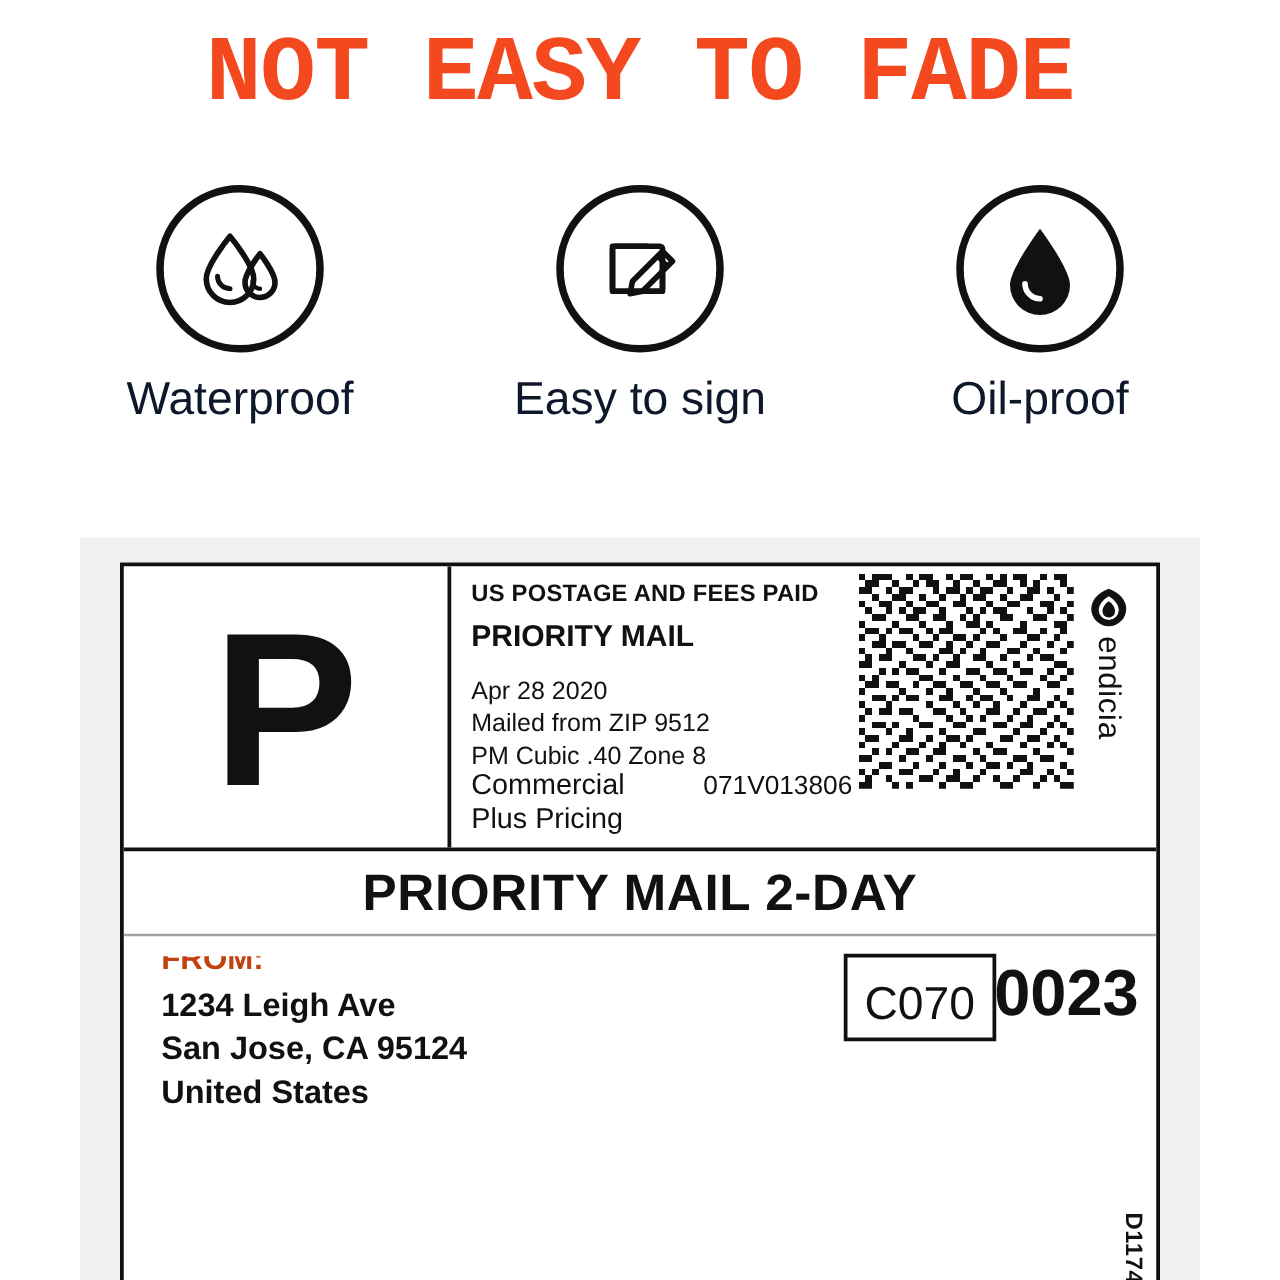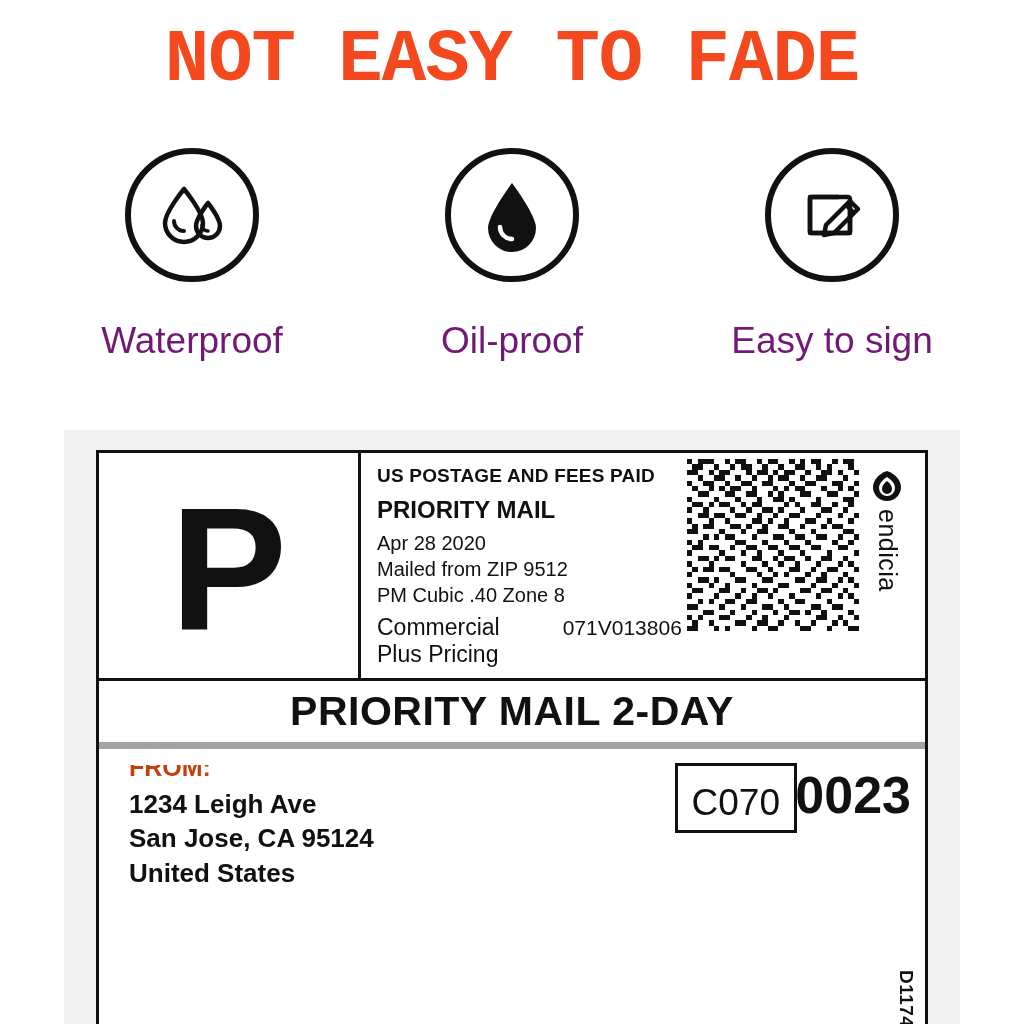--- a/index.html
+++ b/index.html
@@ -46,23 +46,23 @@
     width: 134px;
     height: 134px;
     border: 6px solid #111;
     border-radius: 50%;
     display: flex;
     align-items: center;
     justify-content: center;
     box-sizing: border-box;
   }
   .feature-label {
-    margin-top: 38px;
+    margin-top: 16px;
     font-size: 37px;
-    color: #701a75;
+    color: #0f172a;
     font-family: "Liberation Sans", sans-serif;
     white-space: nowrap;
   }
 
   
   .label-stage {
     position: absolute;
     left: 64px;
     top: 430px;
     width: 896px;
@@ -112,21 +112,21 @@
   .info-text { flex: 1; }
   .info-title {
     font-size: 19px;
     font-weight: bold;
     letter-spacing: .2px;
     margin-bottom: 9px;
   }
   .info-pm {
     font-size: 24px;
     font-weight: bold;
-    margin-bottom: 6px;
+    margin-bottom: 16px;
   }
   .info-line {
     font-size: 20px;
     line-height: 1.3;
   }
   .info-bottom {
     position: absolute;
     left: 16px;
     bottom: 10px;
     display: flex;
@@ -163,21 +163,21 @@
   }
   .endicia-word {
     writing-mode: vertical-rl;
     font-size: 25px;
     letter-spacing: .5px;
     font-family: "Liberation Sans", sans-serif;
   }
 
   .row-service {
     height: 68px;
-    border-bottom: 7px solid #a3a3a3;
+    border-bottom: 2px solid #a3a3a3;
     display: flex;
     align-items: center;
     justify-content: center;
     box-sizing: border-box;
   }
   .service-text {
     font-size: 41px;
     font-weight: bold;
     letter-spacing: .5px;
   }
@@ -247,37 +247,37 @@
         <path d="M58 30 C58 30, 46 45, 46 53 a12 12 0 0 0 24 0 C70 45, 58 30, 58 30 Z" fill="none" stroke="#111" stroke-width="4.5" stroke-linejoin="round"></path>
         <path d="M52 52 a6 6 0 0 0 6 6" fill="none" stroke="#111" stroke-width="3.5" stroke-linecap="round"></path>
       </svg>
     </div>
     <div class="feature-label">Waterproof</div>
   </div>
 
   <div class="feature">
     <div class="feature-icon">
       <svg width="84" height="84" viewBox="0 0 84 84" aria-hidden="true">
-        <path d="M42 10 C42 10, 18 42, 18 55 a24 24 0 0 0 48 0 C66 42, 42 10, 42 10 Z" fill="#111"></path>
-        <path d="M30 54 a12 12 0 0 0 12 12" fill="none" stroke="#fff" stroke-width="4.5" stroke-linecap="round"></path>
-      </svg>
-    </div>
-    <div class="feature-label">Oil-proof</div>
-  </div>
-
-  <div class="feature">
-    <div class="feature-icon">
-      <svg width="84" height="84" viewBox="0 0 84 84" aria-hidden="true">
         <path d="M20 24 h28 M20 24 v36 h40 V36" fill="none" stroke="#111" stroke-width="4.5" stroke-linecap="round" stroke-linejoin="round"></path>
         <rect x="20" y="24" width="40" height="36" fill="none" stroke="#111" stroke-width="4.5" rx="2"></rect>
         <path d="M36 52 l24 -24 8 8 -24 24 -10 2 2 -10 Z" fill="none" stroke="#111" stroke-width="4.5" stroke-linejoin="round"></path>
         <path d="M56 32 l8 8" fill="none" stroke="#111" stroke-width="4"></path>
       </svg>
     </div>
     <div class="feature-label">Easy to sign</div>
+  </div>
+
+  <div class="feature">
+    <div class="feature-icon">
+      <svg width="84" height="84" viewBox="0 0 84 84" aria-hidden="true">
+        <path d="M42 10 C42 10, 18 42, 18 55 a24 24 0 0 0 48 0 C66 42, 42 10, 42 10 Z" fill="#111"></path>
+        <path d="M30 54 a12 12 0 0 0 12 12" fill="none" stroke="#fff" stroke-width="4.5" stroke-linecap="round"></path>
+      </svg>
+    </div>
+    <div class="feature-label">Oil-proof</div>
   </div>
 
 </div>
 
 <div class="label-stage">
   <div class="label">
 
     <div class="row-top">
 
       <div class="cell-p">

